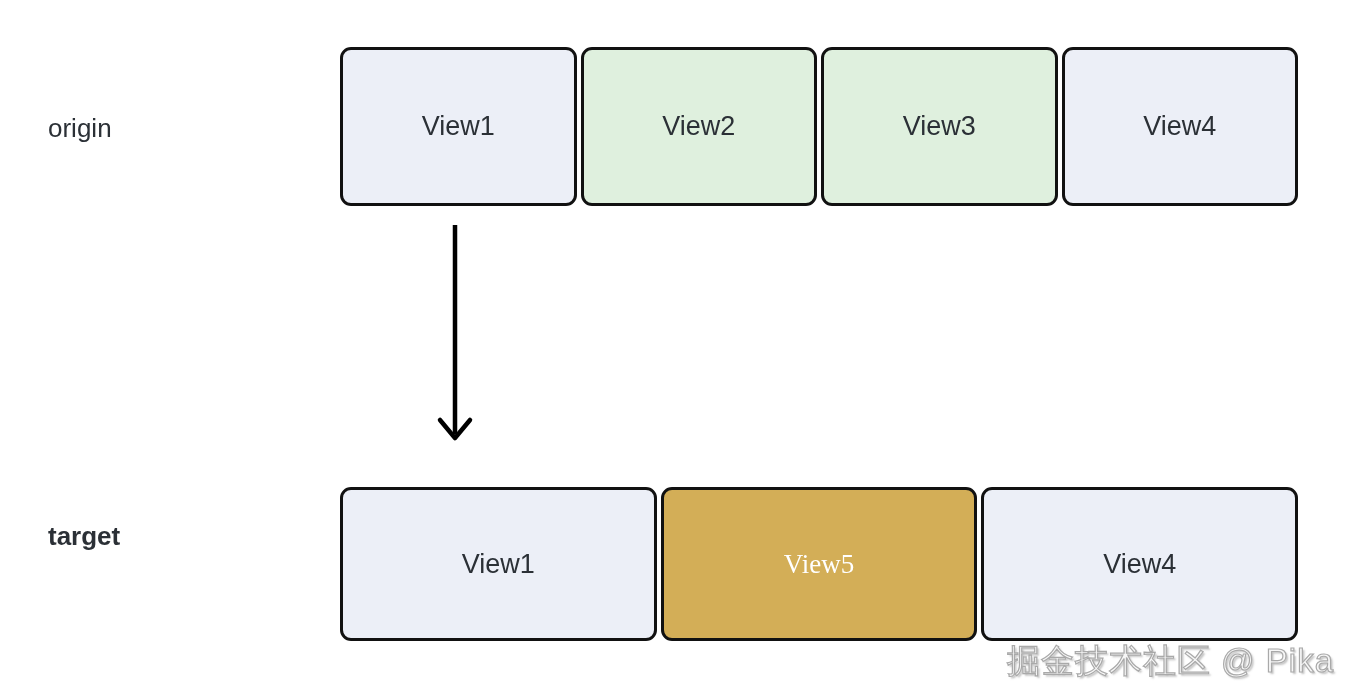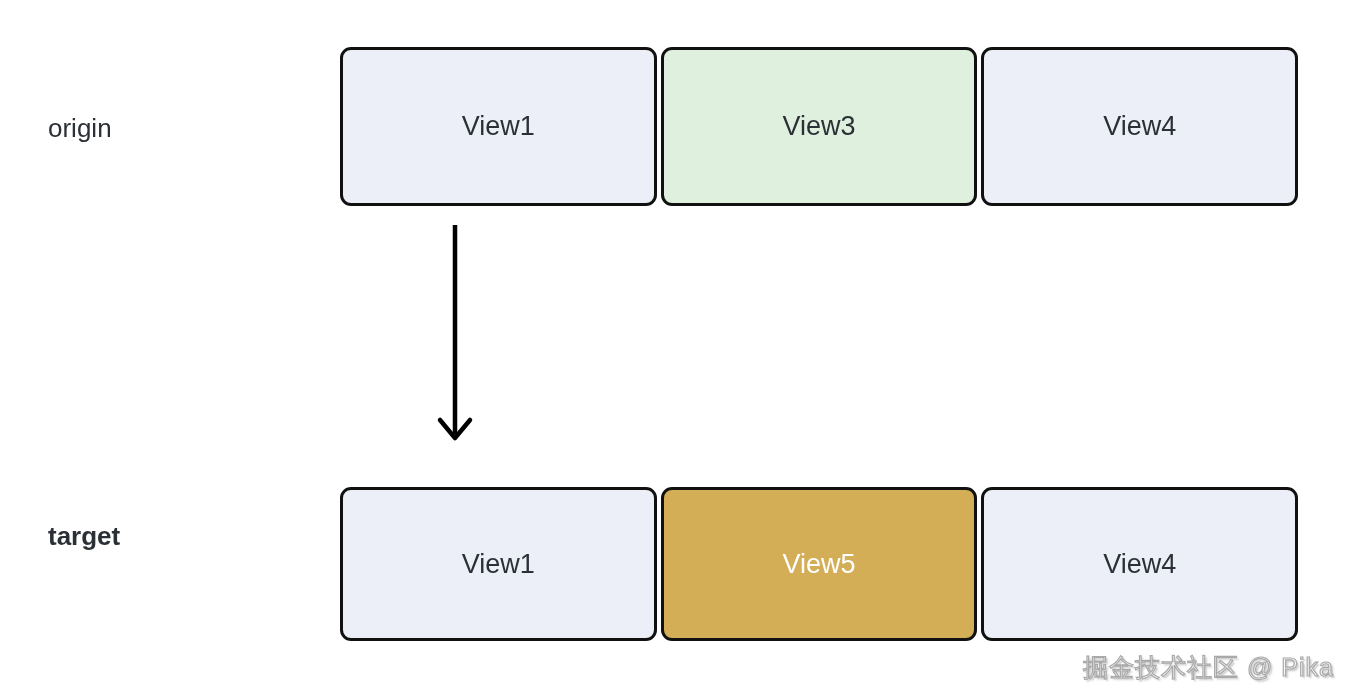--- a/index.html
+++ b/index.html
@@ -43,53 +43,56 @@
     align-items: center;
     justify-content: center;
     font-size: 27px;
     color: var(--text-dark, #2b3036);
     box-sizing: content-box;
   }
   #target-row .view-box { height: 148px; }
 
   .view-box[data-type="lavender"] { background: var(--lavender, #eceff7); }
   .view-box[data-type="green"]    { background: var(--green, #dff0de); }
-  .view-box[data-type="gold"]     { background: var(--gold, #d3ae57); color: var(--text-light, #ffffff); }
+  .view-box[data-type="gold"]     { background: var(--gold, #d3ae57); color: var(--text-light, #ffffff); font-family: Liberation Serif, serif; }
   .view-box[data-type="blue"]     { background: var(--blue, #4d74c6); color: var(--text-light, #ffffff); }
 
   #down-arrow {
     position: absolute;
     left: 430px;
     top: 222px;
     width: 50px;
     height: 222px;
   }
 
   #watermark {
     position: absolute;
     right: 14px;
     bottom: 10px;
-    font-size: 25px;
+    font-size: 33px;
     letter-spacing: 1px;
     color: #f7f7f7;
     -webkit-text-stroke: 1.2px #a9a9a9;
     text-shadow: 2px 2px 2px rgba(120,120,120,0.45);
     white-space: nowrap;
   }
 </style>
 </head>
 <body>
 
 <div>
 
   <div id="origin-label" class="row-label">origin</div>
 
   <div id="origin-row" class="view-row">
     <div class="view-box" data-type="lavender">
       <span>View1</span>
+    </div>
+    <div class="view-box" data-type="green">
+      <span>View2</span>
     </div>
     <div class="view-box" data-type="green">
       <span>View3</span>
     </div>
     <div class="view-box" data-type="lavender">
       <span>View4</span>
     </div>
   </div>
 
   <svg id="down-arrow" viewBox="0 0 50 222" xmlns="http://www.w3.org/2000/svg">

